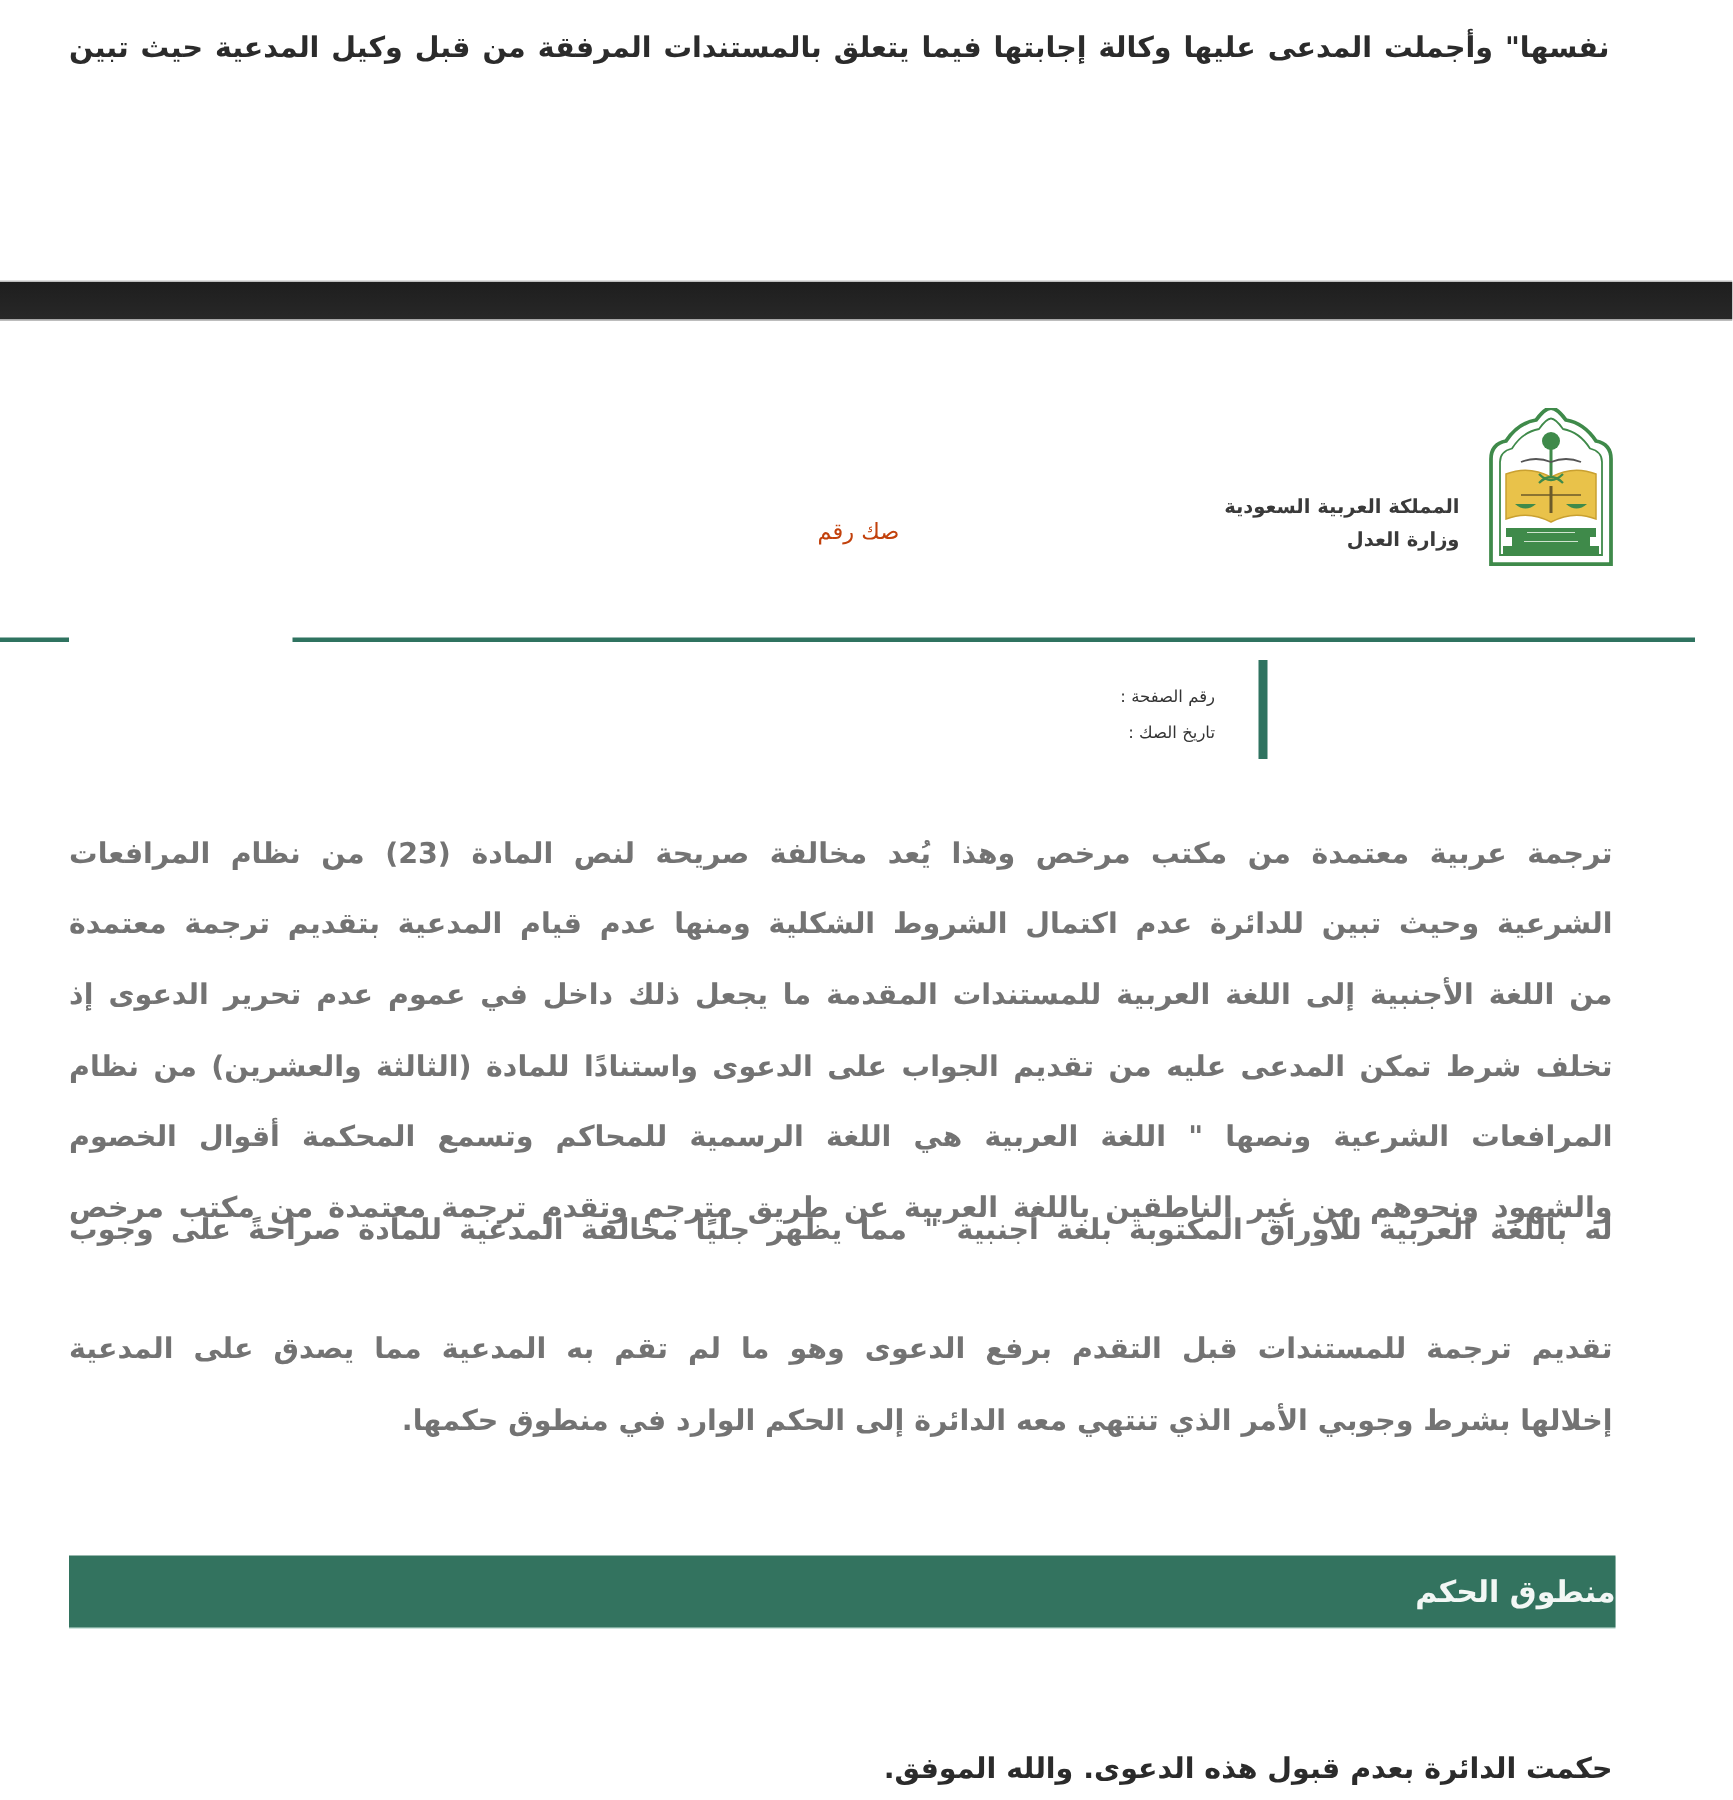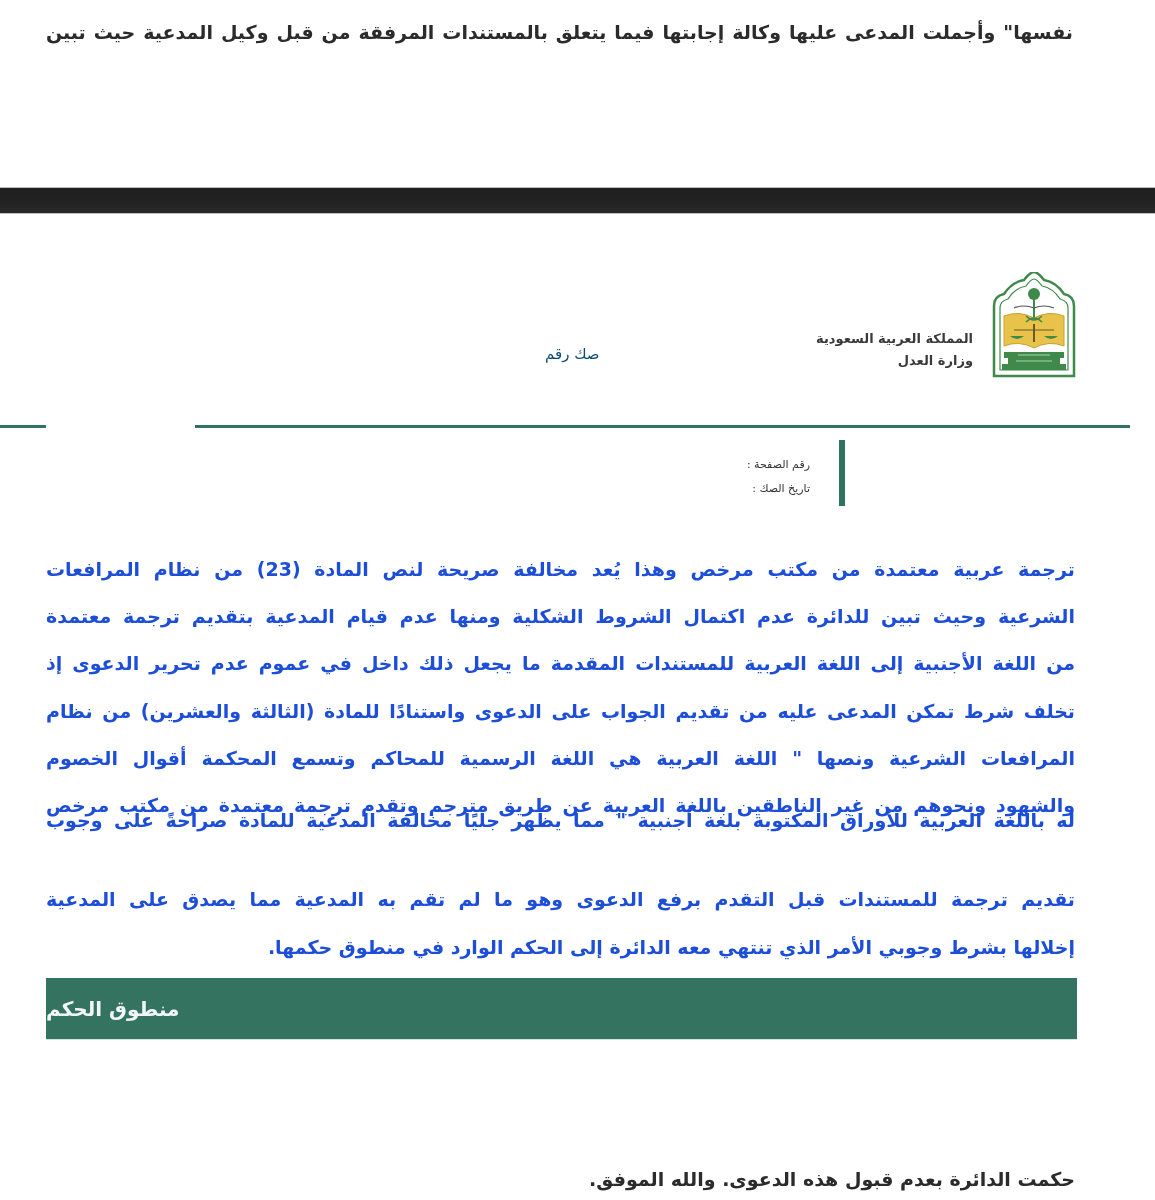--- a/index.html
+++ b/index.html
@@ -63,21 +63,21 @@
       text-align: right;
       font-size: 13px;
       font-weight: bold;
       color: #3a3a3a;
       line-height: 22px;
     }
     .deed-number-label {
       position: absolute;
       left: 545px; top: 345px;
       font-size: 15px;
-      color: #0c4a6e;
+      color: #c2410c;
       direction: rtl;
     }
     .header-rule-left {
       position: absolute;
       left: 0; top: 425px;
       width: 46px; height: 3px;
       background: #2f7360;
     }
     .header-rule-right {
       position: absolute;
@@ -104,37 +104,37 @@
     
     .body-line {
       position: absolute;
       left: 46px;
       right: 80px;
       direction: rtl;
       text-align: justify;
       text-align-last: justify;
       font-size: 19px;
       font-weight: bold;
-      color: #1d4ed8;
+      color: #737373;
       white-space: nowrap;
       line-height: 28px;
     }
     .body-line.last {
       text-align-last: right;
     }
 
     
     .verdict-banner {
       position: absolute;
-      left: 46px; top: 978px;
-      width: 1031px; height: 61px;
+      left: 46px; top: 1037px;
+      width: 1031px; height: 48px;
       background: #33735f;
       display: flex;
       align-items: center;
-      justify-content: flex-start;
+      justify-content: flex-end;
       box-shadow: 0 1px 0 #cfe6df;
     }
     .verdict-title {
       color: #f2f7f5;
       font-size: 20px;
       font-weight: bold;
       direction: rtl;
     }
     .verdict-text {
       position: absolute;

